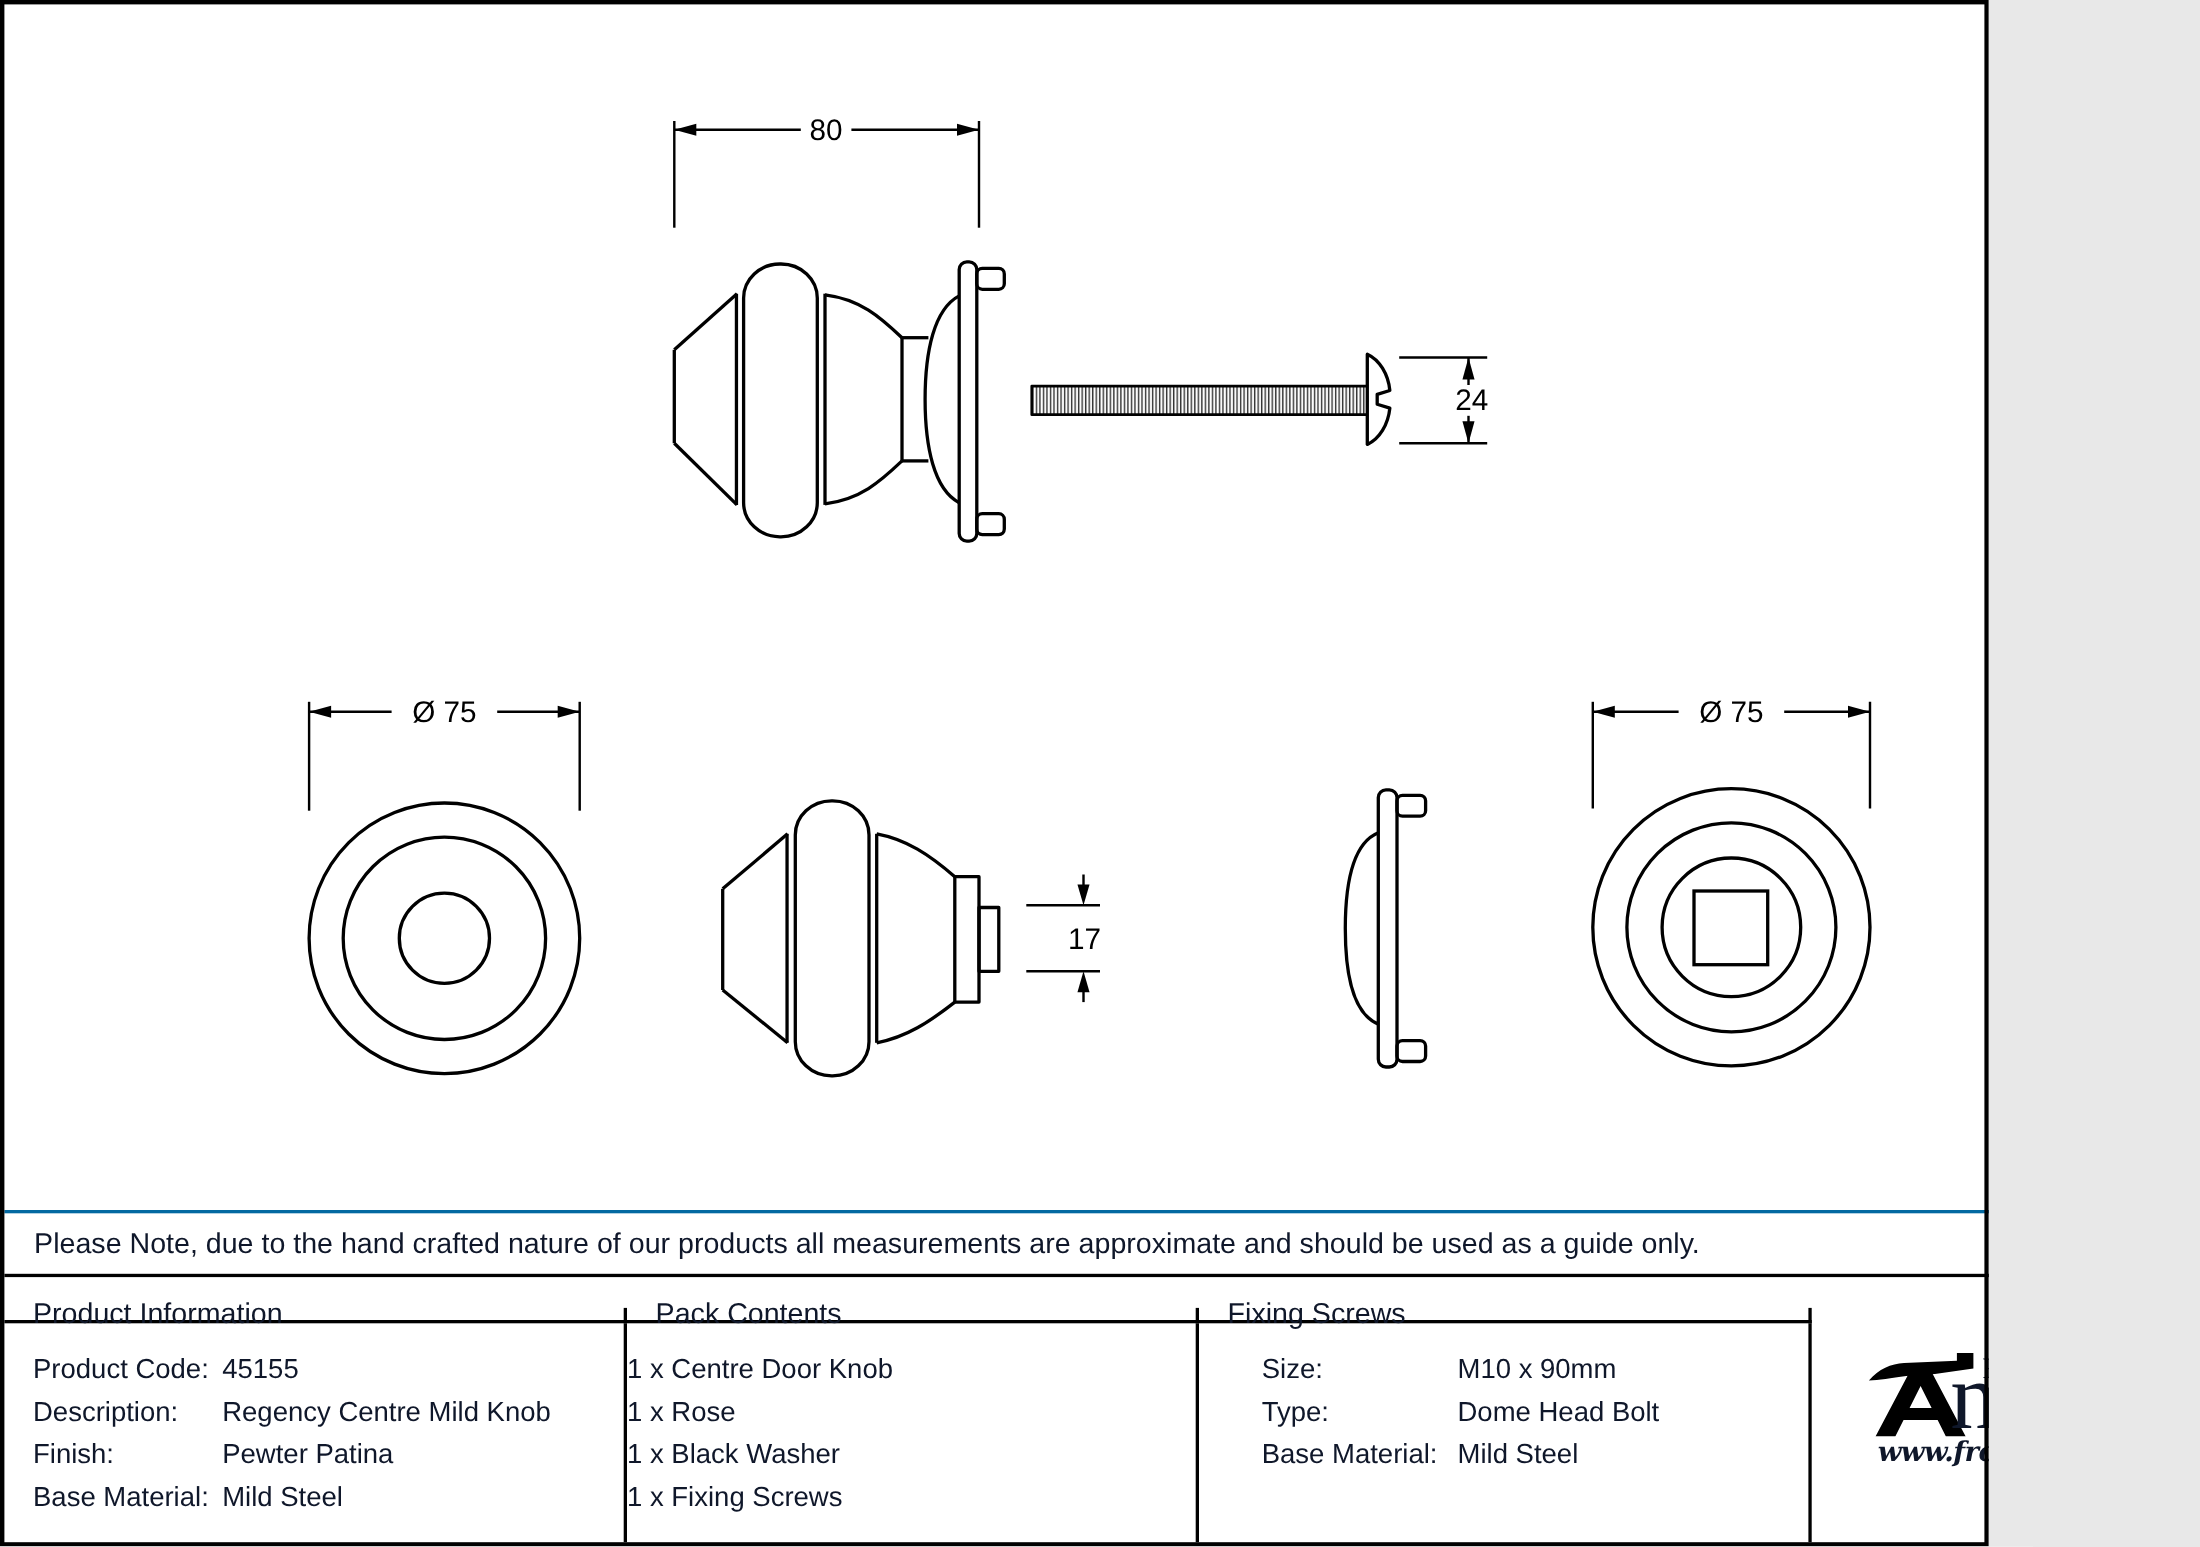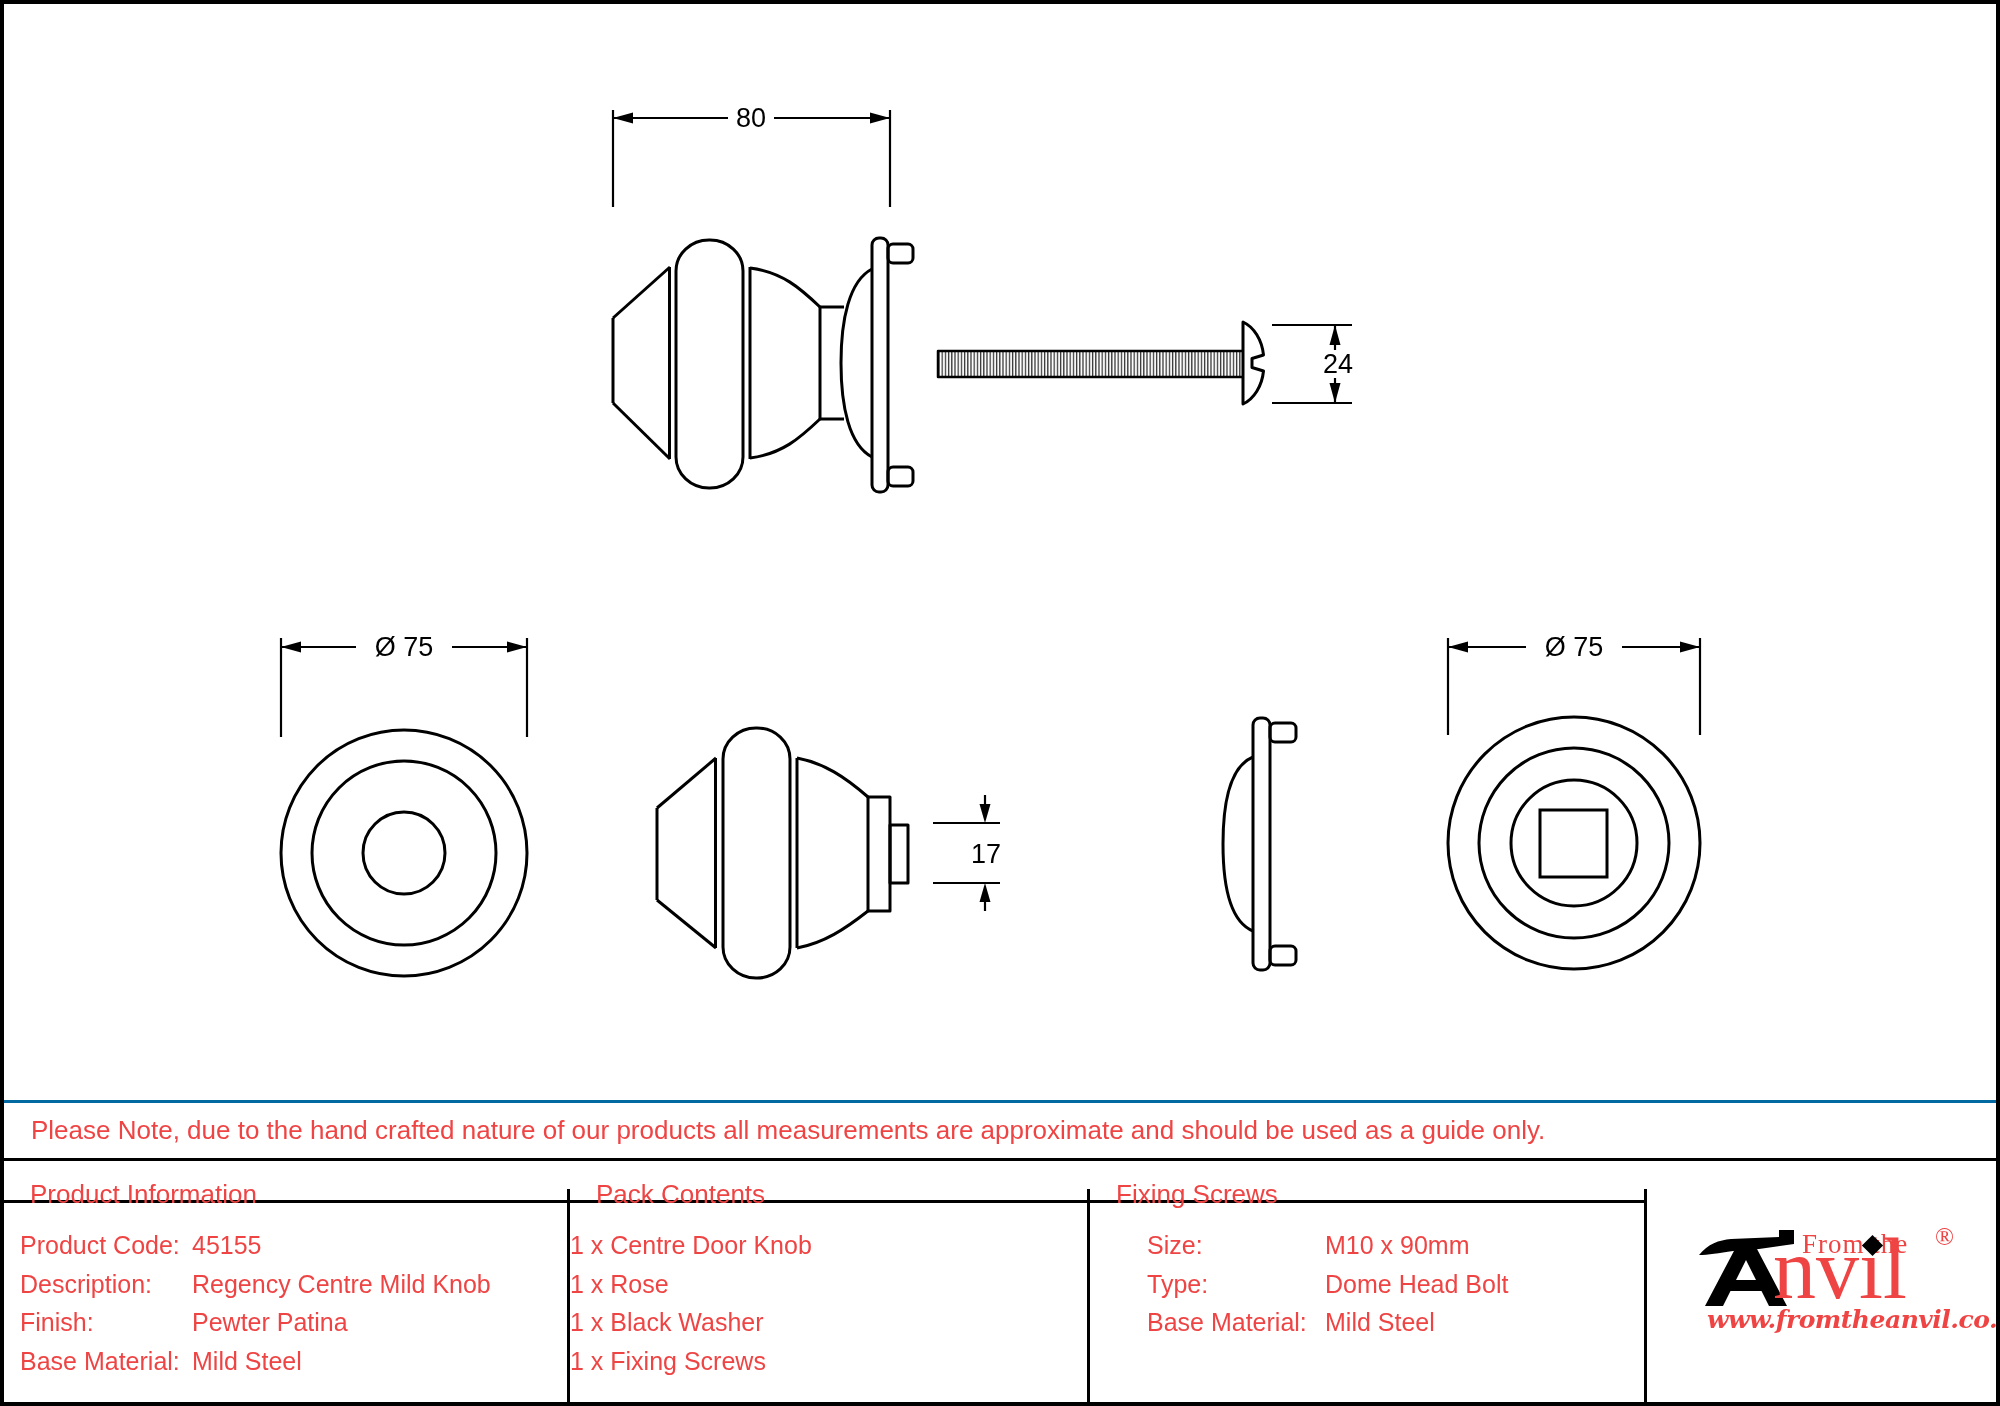--- a/index.html
+++ b/index.html
@@ -1,18 +1,18 @@
 <!DOCTYPE html>
 <html><head>
 <meta charset="utf-8">
 <style>
   html,body { margin:0; padding:0; background:#e8e8e8; }
   .sheet {
-    position:relative; width:2000px; height:1406px; background:#ffffff;
-    font-family:"Liberation Sans", sans-serif; color:#ef4444; overflow:hidden;
+    position:relative; width:1808px; height:1406px; background:#ffffff;
+    font-family:"Liberation Sans", sans-serif; color:#0f172a; overflow:hidden;
   }
   .page-border {
     position:absolute; inset:0; border:4px solid #000; pointer-events:none; z-index:10;
   }
   svg text { font-family:"Liberation Sans", sans-serif; }
   .dimtxt { font-size:27px; fill:#000; text-anchor:middle; }
 
   .note-strip {
     position:absolute; left:4px; top:1100px; width:1992px; height:61px;
     box-sizing:border-box; border-top:3px solid #0369a1; border-bottom:3px solid #000;
@@ -21,21 +21,21 @@
   .info-table {
     position:absolute; left:4px; top:1161px; width:1992px; height:241px;
     display:grid; grid-template-columns:566px 520px 557px 1fr;
     grid-template-rows:42px 1fr; font-size:25px;
   }
   .hcell {
     box-sizing:border-box; border-right:3px solid #000; border-bottom:3px solid #000;
     display:flex; align-items:center; padding-left:26px; font-size:26px;margin-top:28px;
   }
   .bcell { box-sizing:border-box; border-right:3px solid #000; padding-top:23px; line-height:38.5px; }
-  .bcell.c1 { padding-left:16px; }
+  .bcell.c1 { padding-left:26px; }
   .bcell.c2 { }
   .bcell.c3 { padding-left:24px; }
   .kv .k { display:inline-block; width:172px; }
   .c3 .kv .k { width:178px;margin-left:33px; }
   .logo-cell { grid-column:4; grid-row:1 / 3; position:relative; }
   .logo-box { position:absolute; left:50px; top:64px; width:275px; height:120px; }
   .anvil-glyph { position:absolute; left:2px; top:3px; }
   .logo-tagline {
     position:absolute; left:105px; top:4px; font-family:"Liberation Serif", serif;
     font-size:27px; letter-spacing:1px;

